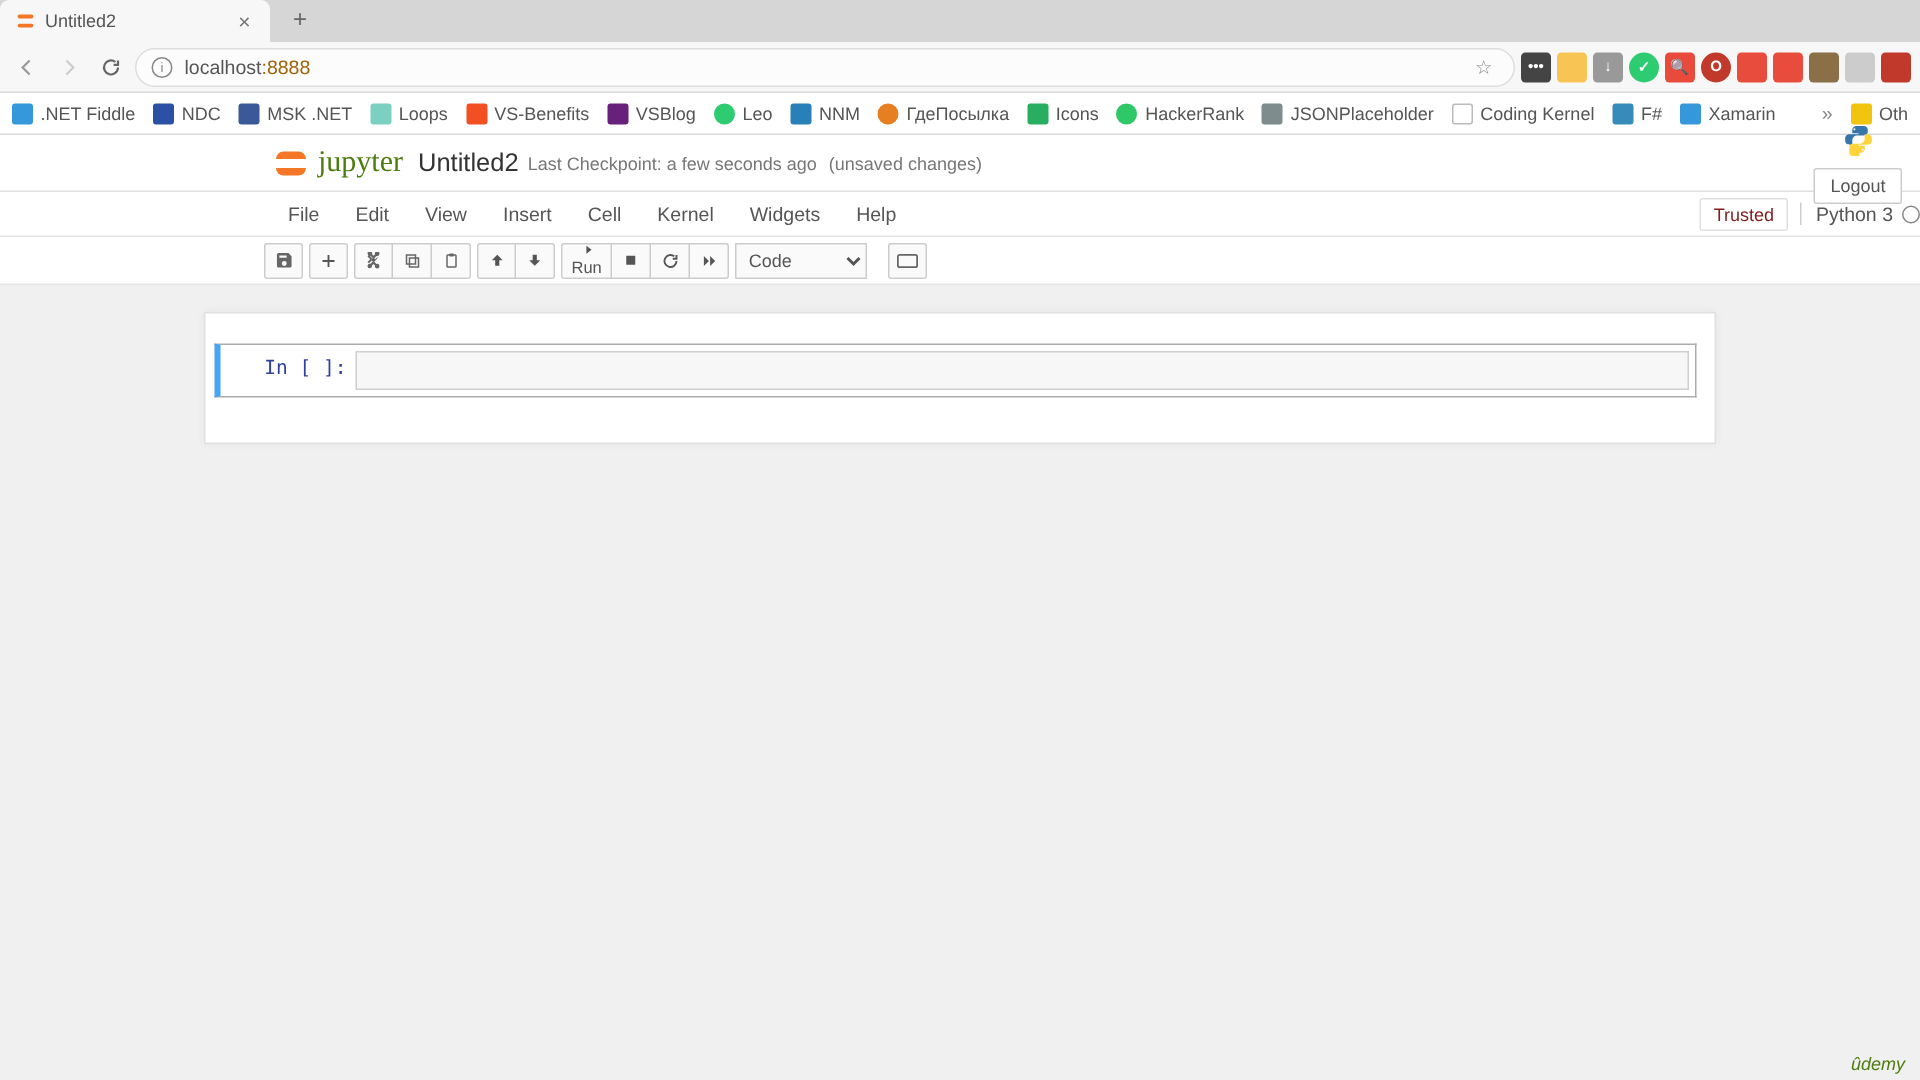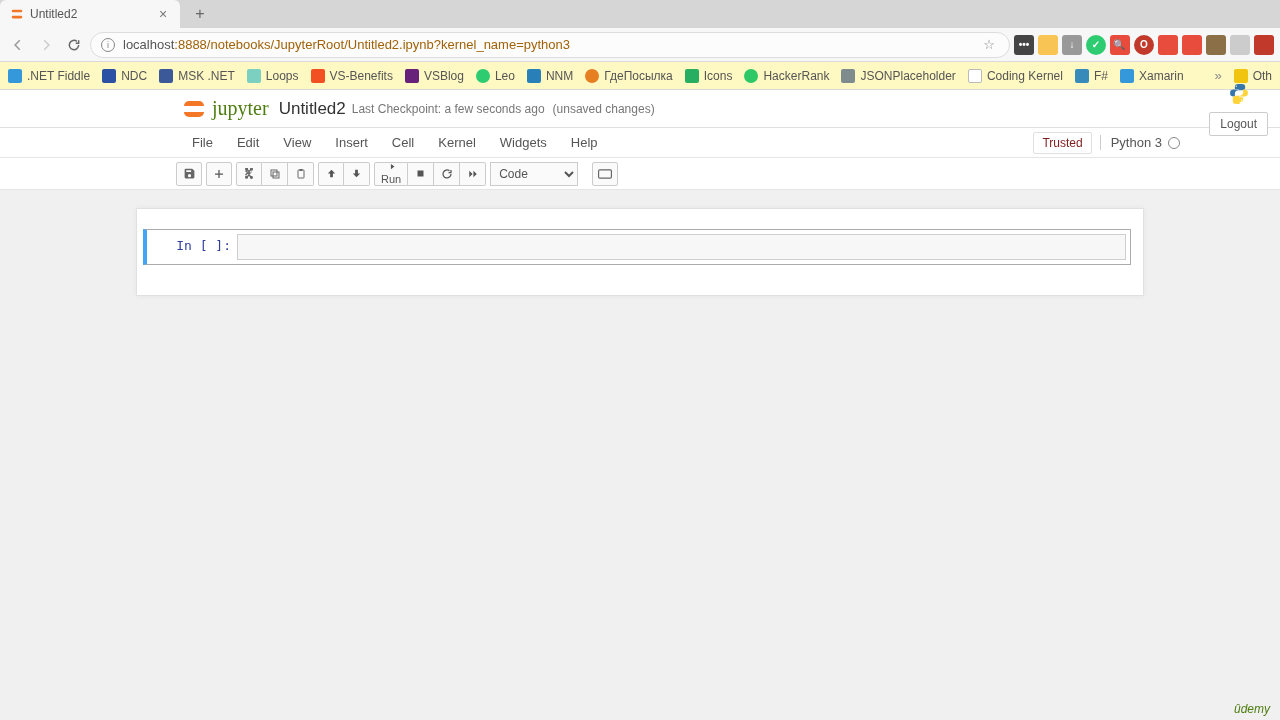--- a/index.html
+++ b/index.html
@@ -17,39 +17,39 @@
 .nav-row { display: flex; align-items: center; height: 34px; padding: 0 6px; background: #f7f7f7; border-bottom: 1px solid #d9d9d9; gap: 4px; }
 .nav-btn { width: 24px; height: 24px; display: flex; align-items: center; justify-content: center; color: #888; }
 .omnibox { flex: 1; height: 26px; display: flex; align-items: center; background: #fcfcfc; border: 1px solid #ddd; border-radius: 14px; padding: 0 10px; font-size: 13px; color: #555; }
 .omnibox .info-icon { width: 14px; height: 14px; border: 1px solid #888; border-radius: 50%; display: flex; align-items: center; justify-content: center; font-size: 9px; color: #888; margin-right: 8px; }
 .omnibox .url-host { color: #555; }
 .omnibox .url-path { color: #a16207; }
 .omnibox .star { color: #888; margin-right: 4px; }
 .ext-row { display: flex; align-items: center; gap: 4px; height: 34px; }
 .ext-icon { width: 20px; height: 20px; border-radius: 3px; display: flex; align-items: center; justify-content: center; font-size: 10px; color: #fff; font-weight: bold; }
 
-.bookmarks-row { display: flex; align-items: center; height: 28px; padding: 0 8px; background: #fef9c3; border-bottom: 1px solid #d9d9d9; gap: 12px; overflow: hidden; }
+.bookmarks-row { display: flex; align-items: center; height: 28px; padding: 0 8px; background: #ffffff; border-bottom: 1px solid #d9d9d9; gap: 12px; overflow: hidden; }
 .bookmark { display: flex; align-items: center; gap: 5px; font-size: 12px; color: #555; white-space: nowrap; }
 .bm-icon { width: 14px; height: 14px; border-radius: 2px; display: inline-block; }
 
 
 .jp-header { display: flex; align-items: center; height: 38px; padding: 0 12px; background: #fff; border-bottom: 1px solid #e0e0e0; }
 .jp-logo { display: flex; align-items: center; gap: 4px; color: #888; font-size: 20px; margin-left: 168px; }
 .jp-logo-sw { width: 28px; height: 28px; position: relative; }
 .jp-logo-sw::before, .jp-logo-sw::after { content: ""; position: absolute; left: 4px; width: 20px; height: 5px; background: #f37726; border-radius: 50%; }
 .jp-logo-sw::before { top: 6px; border-radius: 10px 10px 0 0; }
 .jp-logo-sw::after { bottom: 6px; border-radius: 0 0 10px 10px; }
 .jp-nbname { font-size: 17px; color: #333; margin-left: 10px; }
 .jp-checkpoint { font-size: 12px; color: #777; margin-left: 6px; }
 .jp-header-right { margin-left: auto; display: flex; align-items: center; gap: 8px; flex-direction: column; }
 .py-logo { width: 22px; height: 22px; }
 .logout-btn { border: 1px solid #ccc; background: #fff; padding: 4px 10px; font-size: 12px; color: #555; border-radius: 2px; }
 
 
-.jp-menubar { display: flex; align-items: center; height: 30px; background: #fff; border-bottom: 1px solid #e5e5e5; padding-left: 180px; padding-right: 100px; font-size: 13px; color: #555; }
+.jp-menubar { display: flex; align-items: center; height: 30px; background: #fff; border-bottom: 1px solid #e5e5e5; padding-left: 180px; font-size: 13px; color: #555; }
 .jp-menu-item { padding: 0 12px; line-height: 30px; }
 .jp-menubar-right { margin-left: auto; display: flex; align-items: center; gap: 8px; }
 .trusted { border: 1px solid #e0e0e0; padding: 3px 8px; font-size: 12px; color: #7f1d1d; border-radius: 2px; }
 .kernel-ind { display: flex; align-items: center; gap: 6px; font-size: 13px; color: #555; border-left: 1px solid #ccc; padding-left: 10px; }
 .kernel-circle { width: 12px; height: 12px; border: 1.5px solid #888; border-radius: 50%; }
 
 
 .jp-toolbar { display: flex; align-items: center; height: 32px; background: #fff; border-bottom: 1px solid #e5e5e5; padding-left: 176px; gap: 4px; }
 .tb-btn { width: 26px; height: 24px; border: 1px solid #ccc; background: #fafafa; display: flex; align-items: center; justify-content: center; font-size: 11px; color: #555; border-radius: 2px; flex-direction: column; }
 .tb-btn.run { width: auto; padding: 0 6px; gap: 3px; }
@@ -99,21 +99,20 @@
       </div>
     <div class="nav-btn">
         <svg width="14" height="14" viewBox="0 0 24 24">
           <path fill="none" stroke="#666" stroke-width="2.5" d="M20 12a8 8 0 1 1-3-6.3M20 4v5h-5"></path>
         </svg>
       </div>
     <div class="omnibox">
       <span class="info-icon">i</span>
       <span class="url-host">localhost</span>
         <span class="url-path">:8888</span>
-        <span class="url-path">/notebooks/JupyterRoot/Untitled2.ipynb?kernel_name=python3</span>
       <span style="flex:1"></span>
       <span class="star">☆</span>
     </div>
     <div class="ext-row">
       <div class="ext-icon" style="background:#444">•••</div>
       <div class="ext-icon" style="background:#f8c555"></div>
       <div class="ext-icon" style="background:#999">↓</div>
       <div class="ext-icon" style="background:#2ecc71;border-radius:50%">✓</div>
       <div class="ext-icon" style="background:#e84b3c">🔍</div>
       <div class="ext-icon" style="background:#c0392b;border-radius:50%">O</div>

